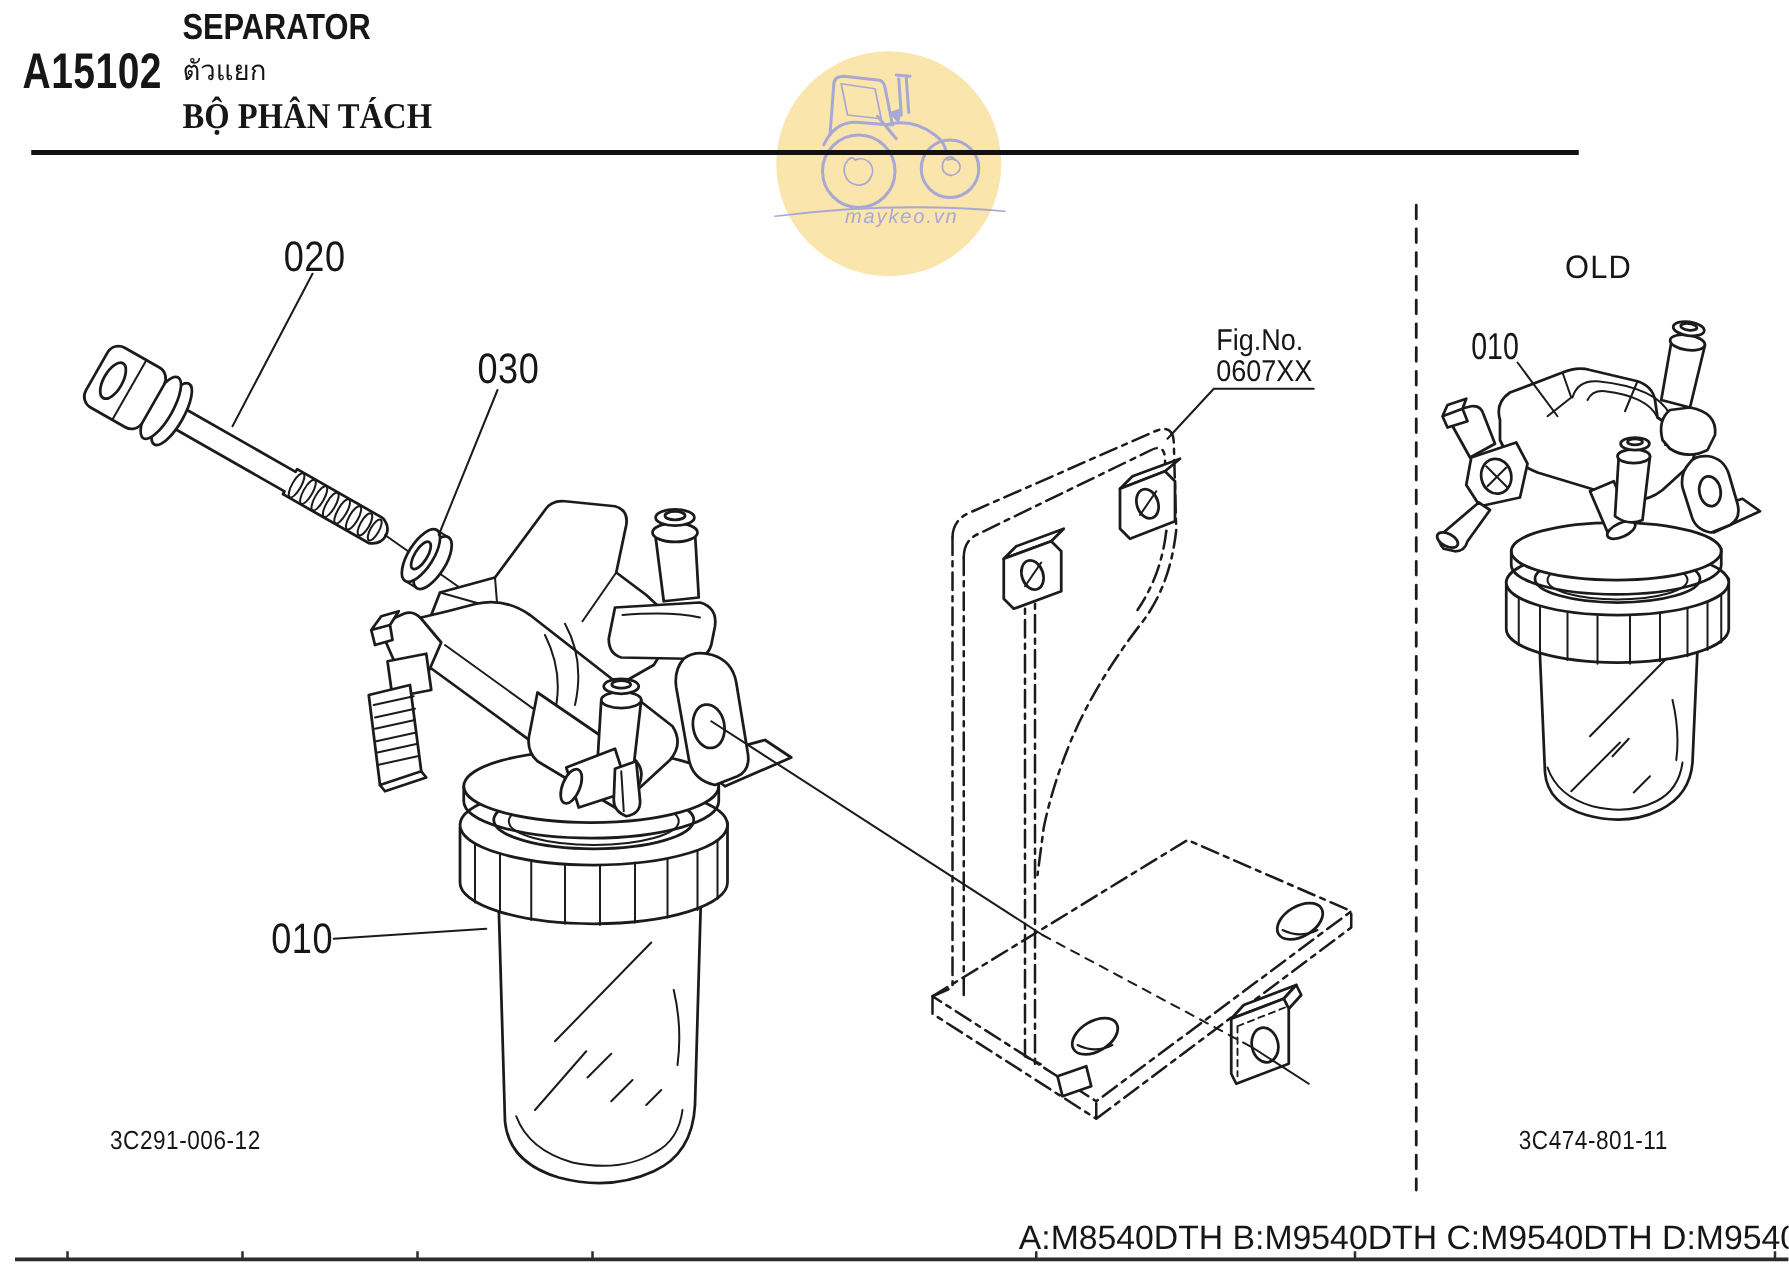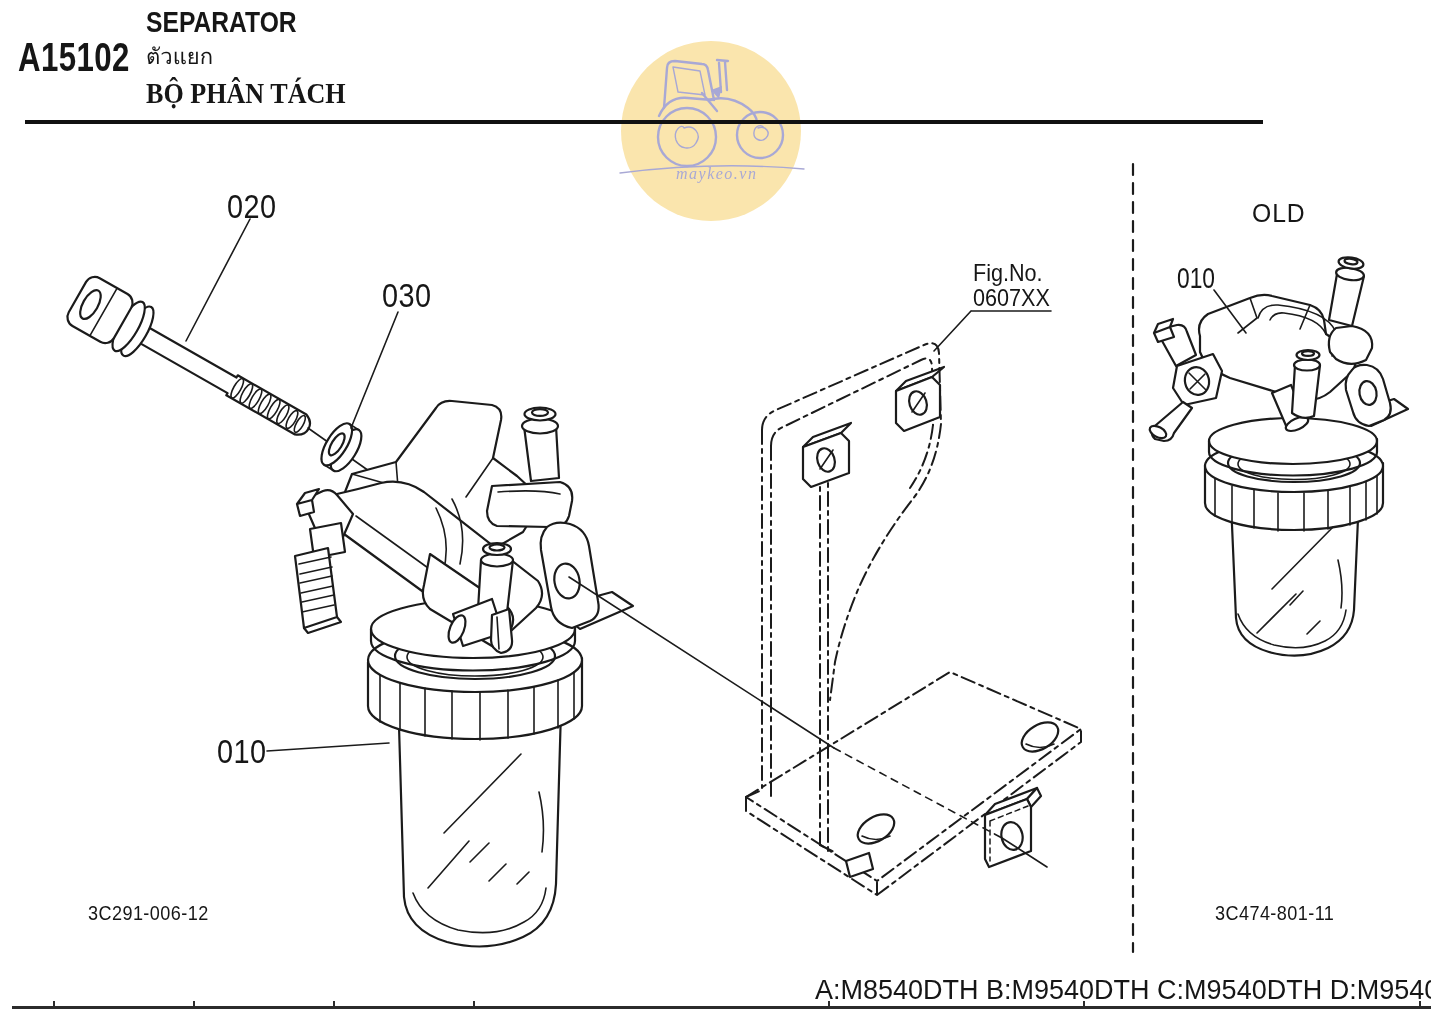--- a/index.html
+++ b/index.html
@@ -6,21 +6,21 @@
   .page{position:relative;width:1431px;height:1011px;background:#fff;overflow:hidden;
         font-family:"Liberation Sans",sans-serif;color:#161616;text-align:center;}
   .lbl{position:absolute;white-space:nowrap;line-height:1;transform-origin:left top;color:#161616;}
   .hdr-code{left:18px;top:37px;font-size:40px;font-weight:bold;transform:scaleX(.78);letter-spacing:.5px;}
   .hdr-en{left:146px;top:8px;font-size:29px;font-weight:bold;transform:scaleX(.85);}
   .hdr-th{left:146px;top:46px;font-size:22px;font-family:Liberation Sans, sans-serif;}
   .hdr-vi{left:146px;top:79px;font-size:29px;font-weight:bold;
           font-family:"Liberation Serif","DejaVu Serif",serif;transform:scaleX(.9);}
   .hdr-rule{position:absolute;left:25px;top:120px;width:1238px;height:3.5px;background:#111;}
   .wm-text{left:676px;top:166px;font-size:16px;font-style:italic;color:#A8A8D5;
-           font-family:Liberation Serif, serif;letter-spacing:1.5px;}
+           font-family:Liberation Sans, sans-serif;letter-spacing:1.5px;}
   .part-num{font-size:34px;transform:scaleX(.85);letter-spacing:.5px;}
   .p020{left:227px;top:189px;} .p030{left:382px;top:278px;} .p010{left:217px;top:734px;}
   .fig1{left:973px;top:261px;font-size:24px;transform:scaleX(.9);}
   .fig2{left:973px;top:286px;font-size:24px;transform:scaleX(.9);}
   .old-title{left:1252px;top:200px;font-size:26px;transform:scaleX(.95);letter-spacing:1px;}
   .old010{left:1177px;top:263px;font-size:30px;transform:scaleX(.76);}
   .dwg{font-size:21px;transform:scaleX(.86);letter-spacing:.5px;}
   .dwg-main{left:88px;top:902px;} .dwg-old{left:1215px;top:902px;}
   .models{left:815px;top:977px;font-size:27px;}
   .bottom-rule{position:absolute;left:12px;top:1006px;width:1419px;height:2.5px;background:#2b2b2b;}

